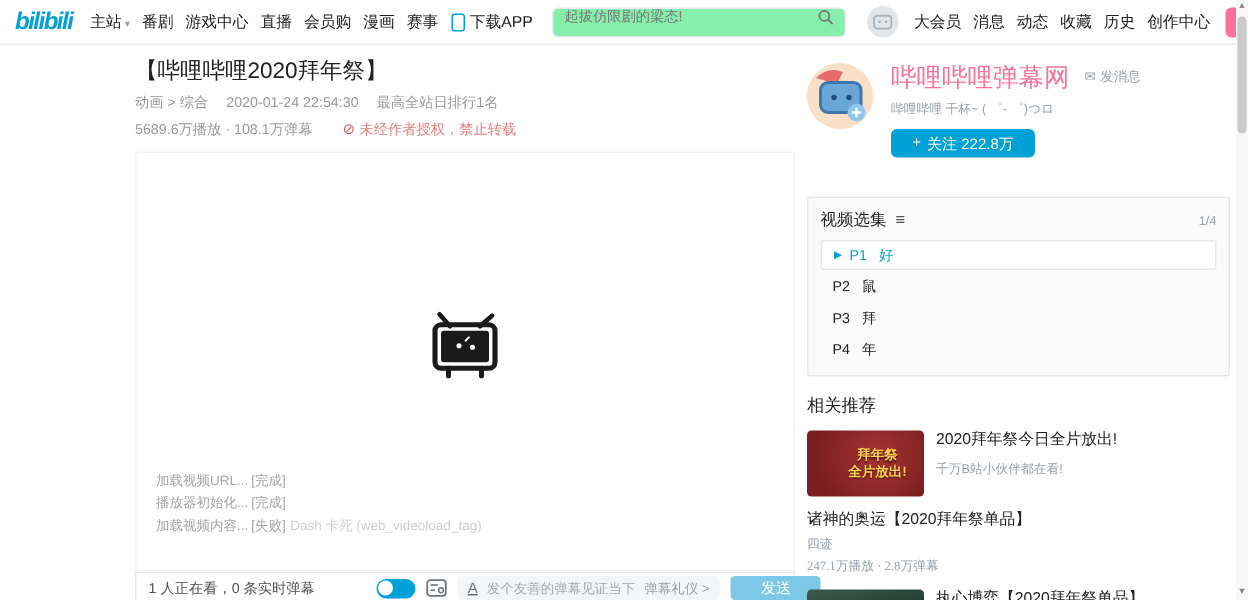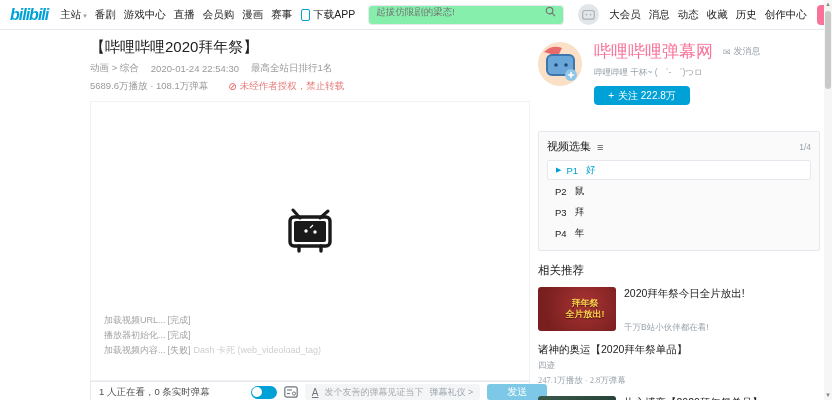--- a/index.html
+++ b/index.html
@@ -99,21 +99,21 @@
   .rel-item{ display:flex; gap:8px; margin-top:9px; }
   .rel-thumb{ flex:none; width:78px; height:44px; border-radius:3px; position:relative; overflow:hidden; cursor:pointer; display:flex; flex-direction:column; align-items:center; justify-content:center;}
   .thumb-1{ background:radial-gradient(circle at 60% 40%, #a83434 0%, #7a1f1f 75%);}
   .thumb-1 .tt{ color:#ffd24d; font-weight:bold; font-size:9px; line-height:11px; text-shadow:0 1px 1px #401010; text-align:center;padding-left:16px;}
   .thumb-2{ background:linear-gradient(135deg,#f2a0ae 0%, #e05a5a 55%, #d94f6e 100%);}
   .thumb-2 .tt{ position:absolute; left:3px; bottom:3px; color:#fff; font-size:8px; font-weight:bold; text-shadow:0 0 2px #7a3fa0,0 1px 1px #7a3fa0;}
   .thumb-3{ background:linear-gradient(160deg,#3c5a4a 0%, #16302a 80%);}
   .thumb-3 .blob{ position:absolute; left:22px; top:10px; width:34px; height:22px; border-radius:50%; background:#cfd8c8; opacity:.85; transform:rotate(-15deg);}
   .rel-info{ width:156px;}
   .rel-vtitle{ font-size:10.5px; line-height:13px; color:#212121; max-height:27px; overflow:hidden; cursor:pointer;}
-  .rel-sub{ font-size:8.5px; color:#99a2aa; margin-top:22px;}
+  .rel-sub{ font-size:8.5px; color:#99a2aa; margin-top:7px;}
   .rel-up{ font-size:8.5px; color:#99a2aa; margin-top:4px; cursor:pointer;}
   .rel-stats{ font-size:8.5px; color:#99a2aa; margin-top:3px;font-family:Liberation Serif, serif;}
 </style>
 </head>
 <body>
 
 <div class="navbar">
   <span class="logo">bilibili</span>
   <span class="nav-link"><span>主站</span><span class="caret">▾</span></span>
   <span class="nav-link">番剧</span>

